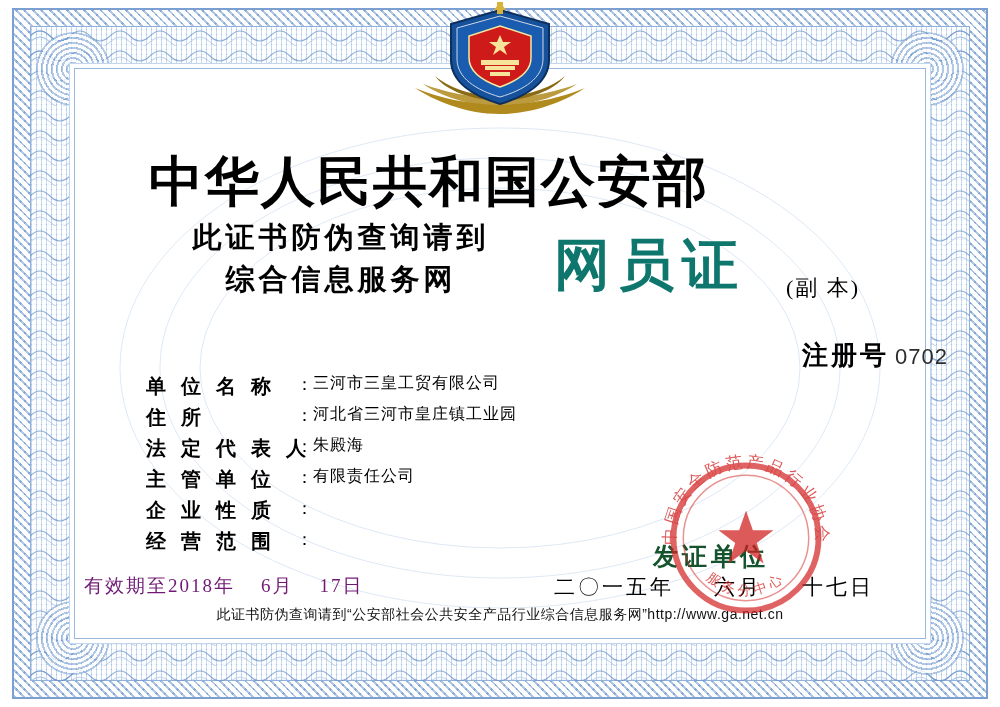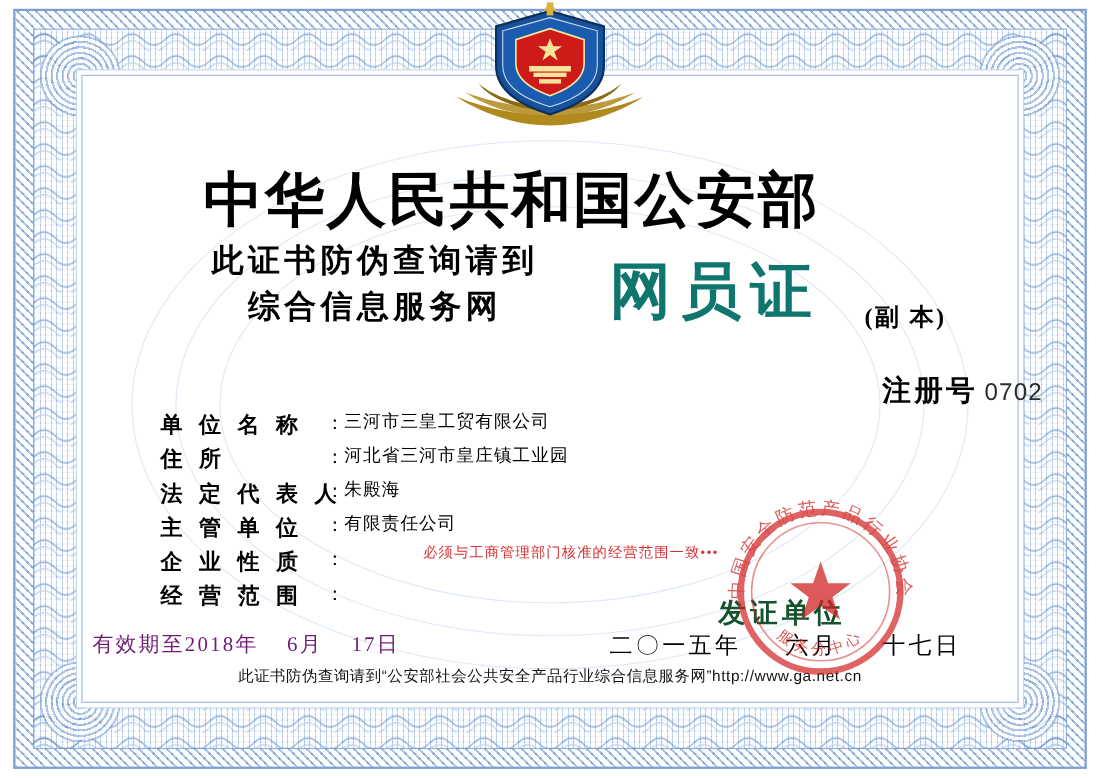--- a/index.html
+++ b/index.html
@@ -131,21 +131,20 @@
     left: 0;
     top: 78px;
     width: 710px;
     text-align: center;
     font-family: "Liberation Serif", serif;
     font-weight: bold;
     font-size: 54px;
     letter-spacing: 2px;
     color: #000000;
     white-space: nowrap;
-    padding-left: 36px;
   }
 
   .subtitle-block {
     position: absolute;
     left: 52px;
     top: 148px;
     width: 430px;
     text-align: center;
     font-family: "Liberation Serif", serif;
     font-weight: bold;
@@ -164,21 +163,21 @@
     font-size: 56px;
     letter-spacing: 8px;
     color: #0f766e;
     white-space: nowrap;
   }
   .copy-mark {
     position: absolute;
     left: 712px;
     top: 205px;
     font-family: "Liberation Serif", serif;
-    font-weight: bold;
+    font-weight: normal;
     font-size: 22px;
     letter-spacing: 2px;
     color: #000000;
     white-space: nowrap;
   }
 
   .reg-row {
     position: absolute;
     left: 0;
     top: 270px;
@@ -440,21 +439,20 @@
         <span class="field-colon">：</span>
         <span class="field-value"></span>
       </div>
       <div class="field-row">
         <span class="field-label">经 营 范 围</span>
         <span class="field-colon">：</span>
         <span class="field-value"></span>
       </div>
     </div>
 
-    <div class="scope-note">必须与工商管理部门核准的经营范围一致•••</div>
 
     <div class="issuer">发证单位</div>
 
     <div class="valid-row">
       <span>有效期至</span><span>2018</span><span>年</span><span class="gap"></span><span>6</span><span>月</span><span class="gap"></span><span>17</span><span>日</span>
     </div>
 
     <div class="date-row">
       <span>二〇一五</span><span>年</span><span class="sp"></span><span>六</span><span>月</span><span class="sp"></span><span>十七</span><span>日</span>
     </div>

